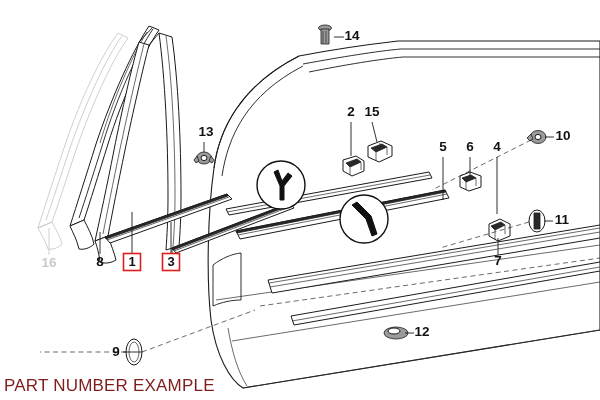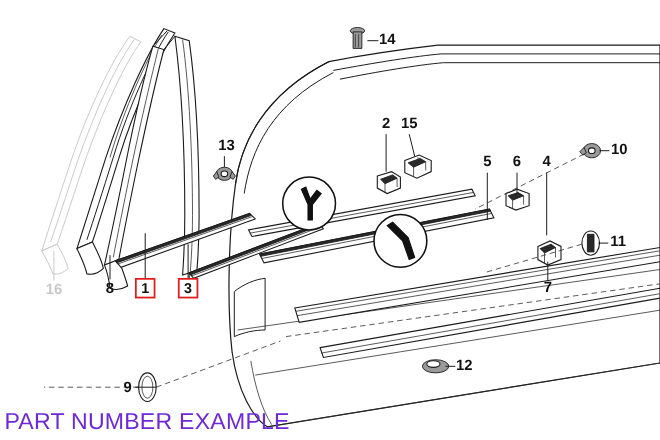--- a/index.html
+++ b/index.html
@@ -20,23 +20,23 @@
     left: 0;
     top: 0;
     width: 600px;
     height: 400px;
   }
   .caption {
     position: absolute;
     left: 4px;
     bottom: 4px;
     font-family: "Liberation Sans", sans-serif;
-    font-size: 21px;
+    font-size: 17px;
     letter-spacing: 0.2px;
-    color: #6d28d9;
+    color: #7f1d1d;
     white-space: nowrap;
   }
   .callout-text {
     font-family: "Liberation Sans", sans-serif;
     font-size: 13.5px;
     font-weight: bold;
     fill: #111111;
   }
   .callout-text-muted {
     font-family: "Liberation Sans", sans-serif;

